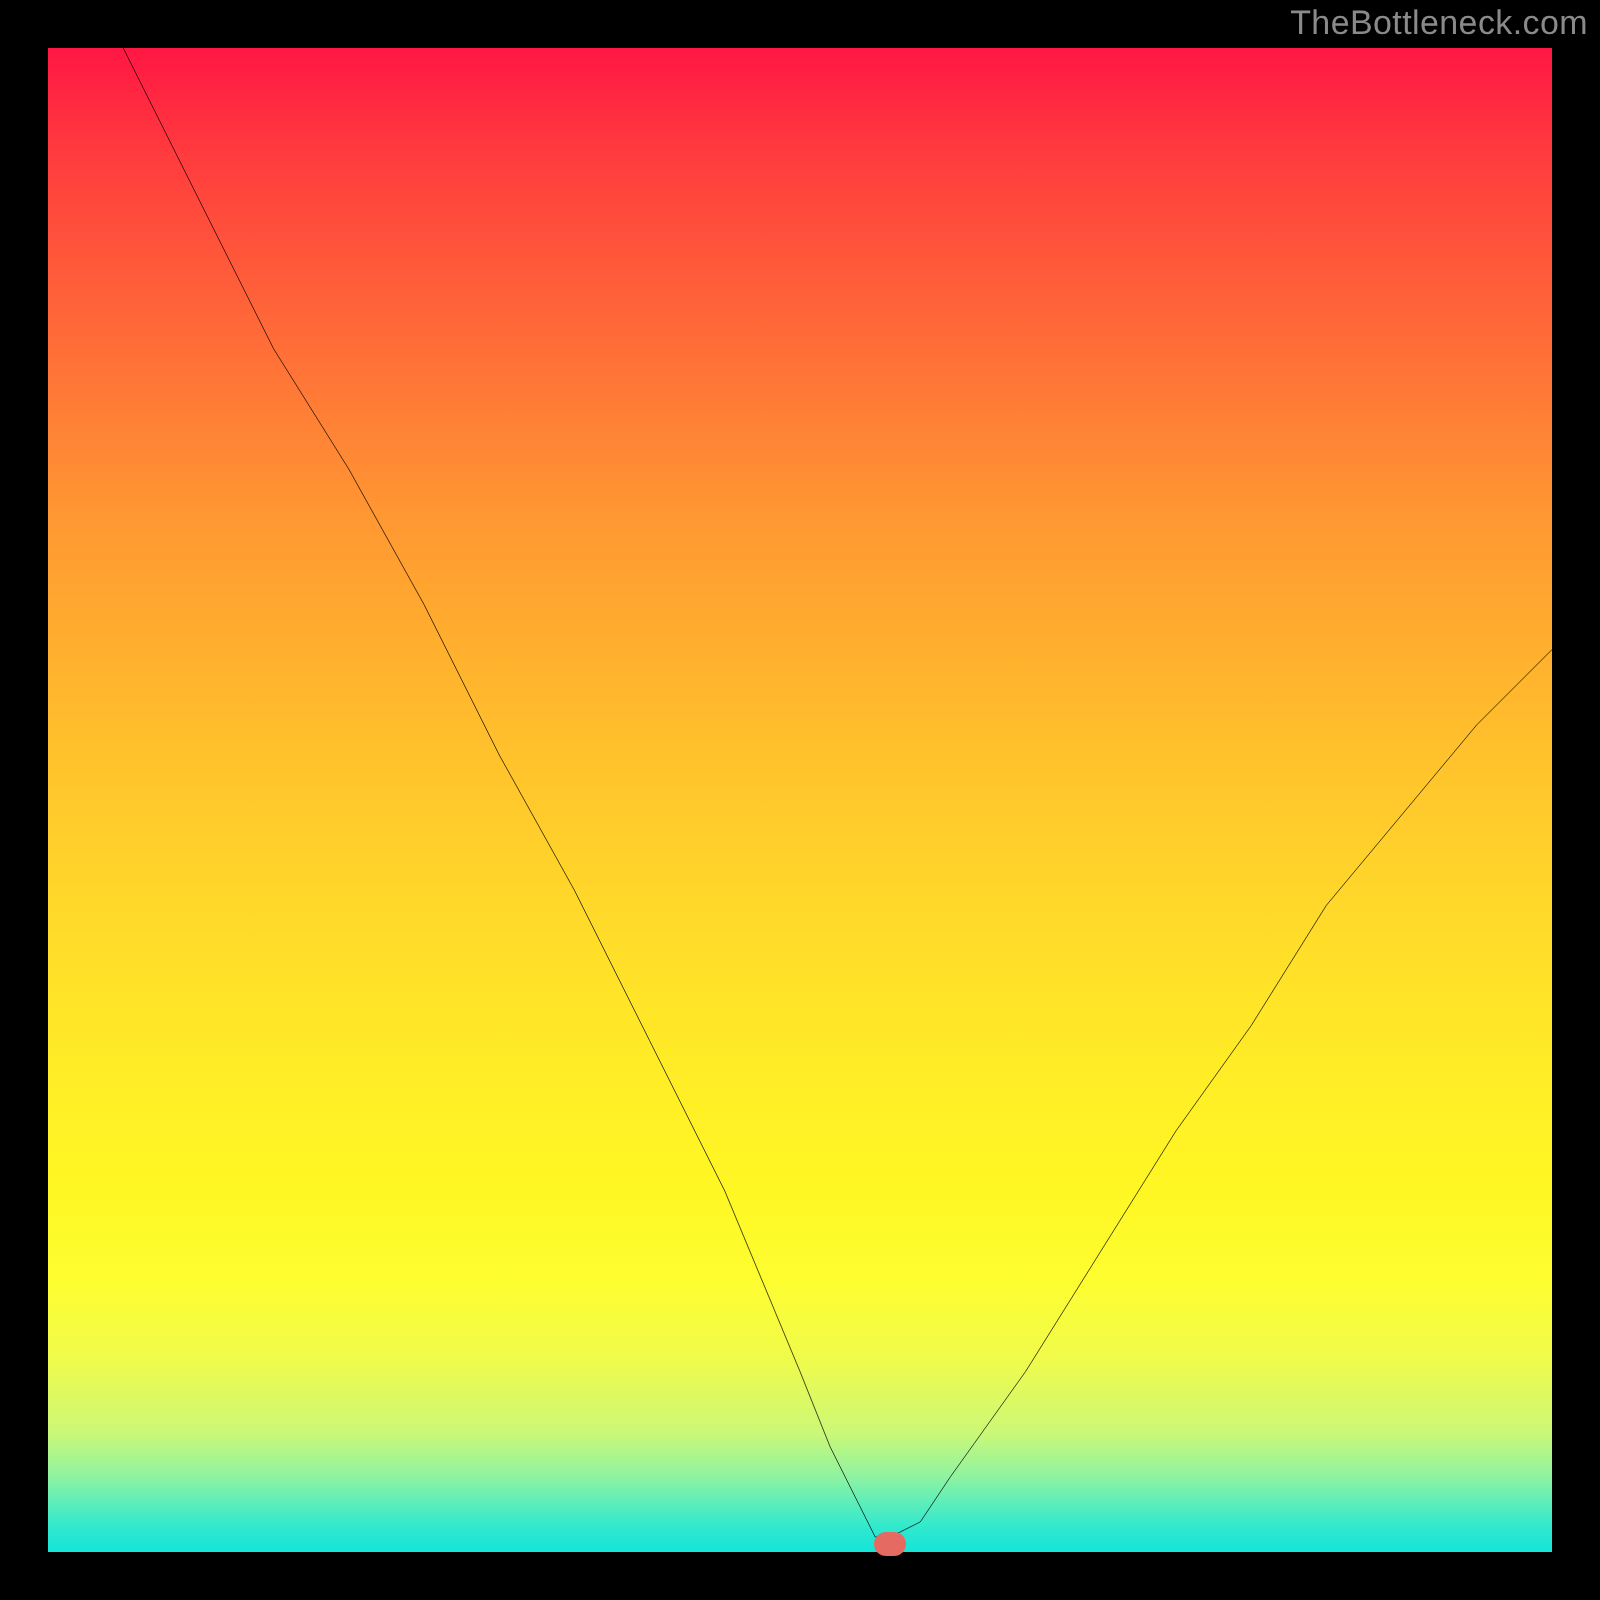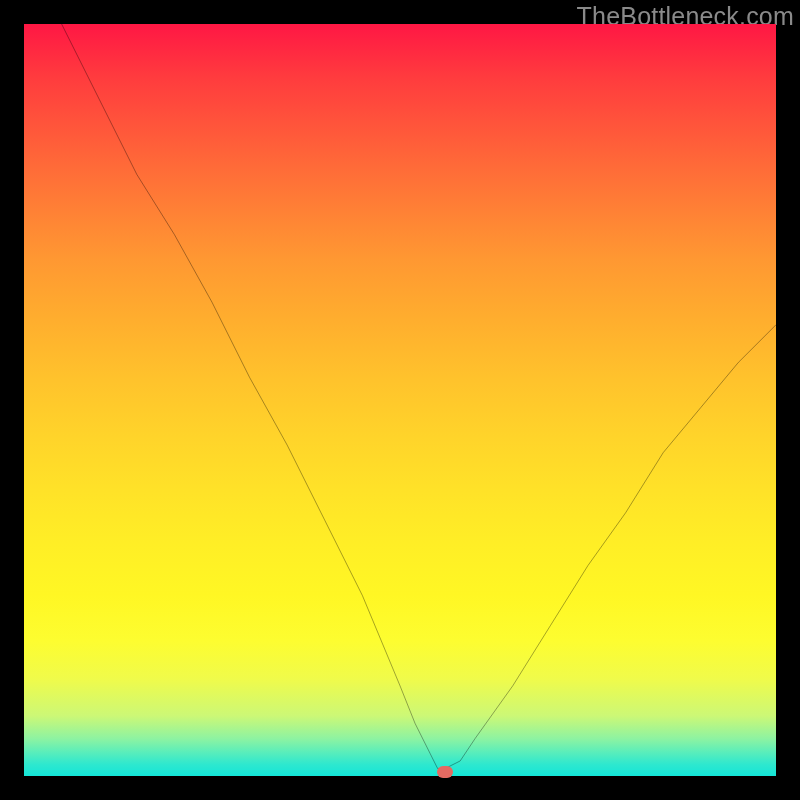--- a/index.html
+++ b/index.html
@@ -59,21 +59,21 @@
     height: 12px;
     border-radius: 6px;
     background: #e46a62;
     transform: translate(-50%, -50%);
   }
   .watermark {
     position: absolute;
     top: 2px;
     right: 6px;
     color: #8a8a8a;
-    font-size: 25px;
+    font-size: 17px;
     font-weight: 500;
     letter-spacing: 0.2px;
     user-select: none;
   }
 </style>
 </head>
 <body>
 
 <div class="frame">
 

